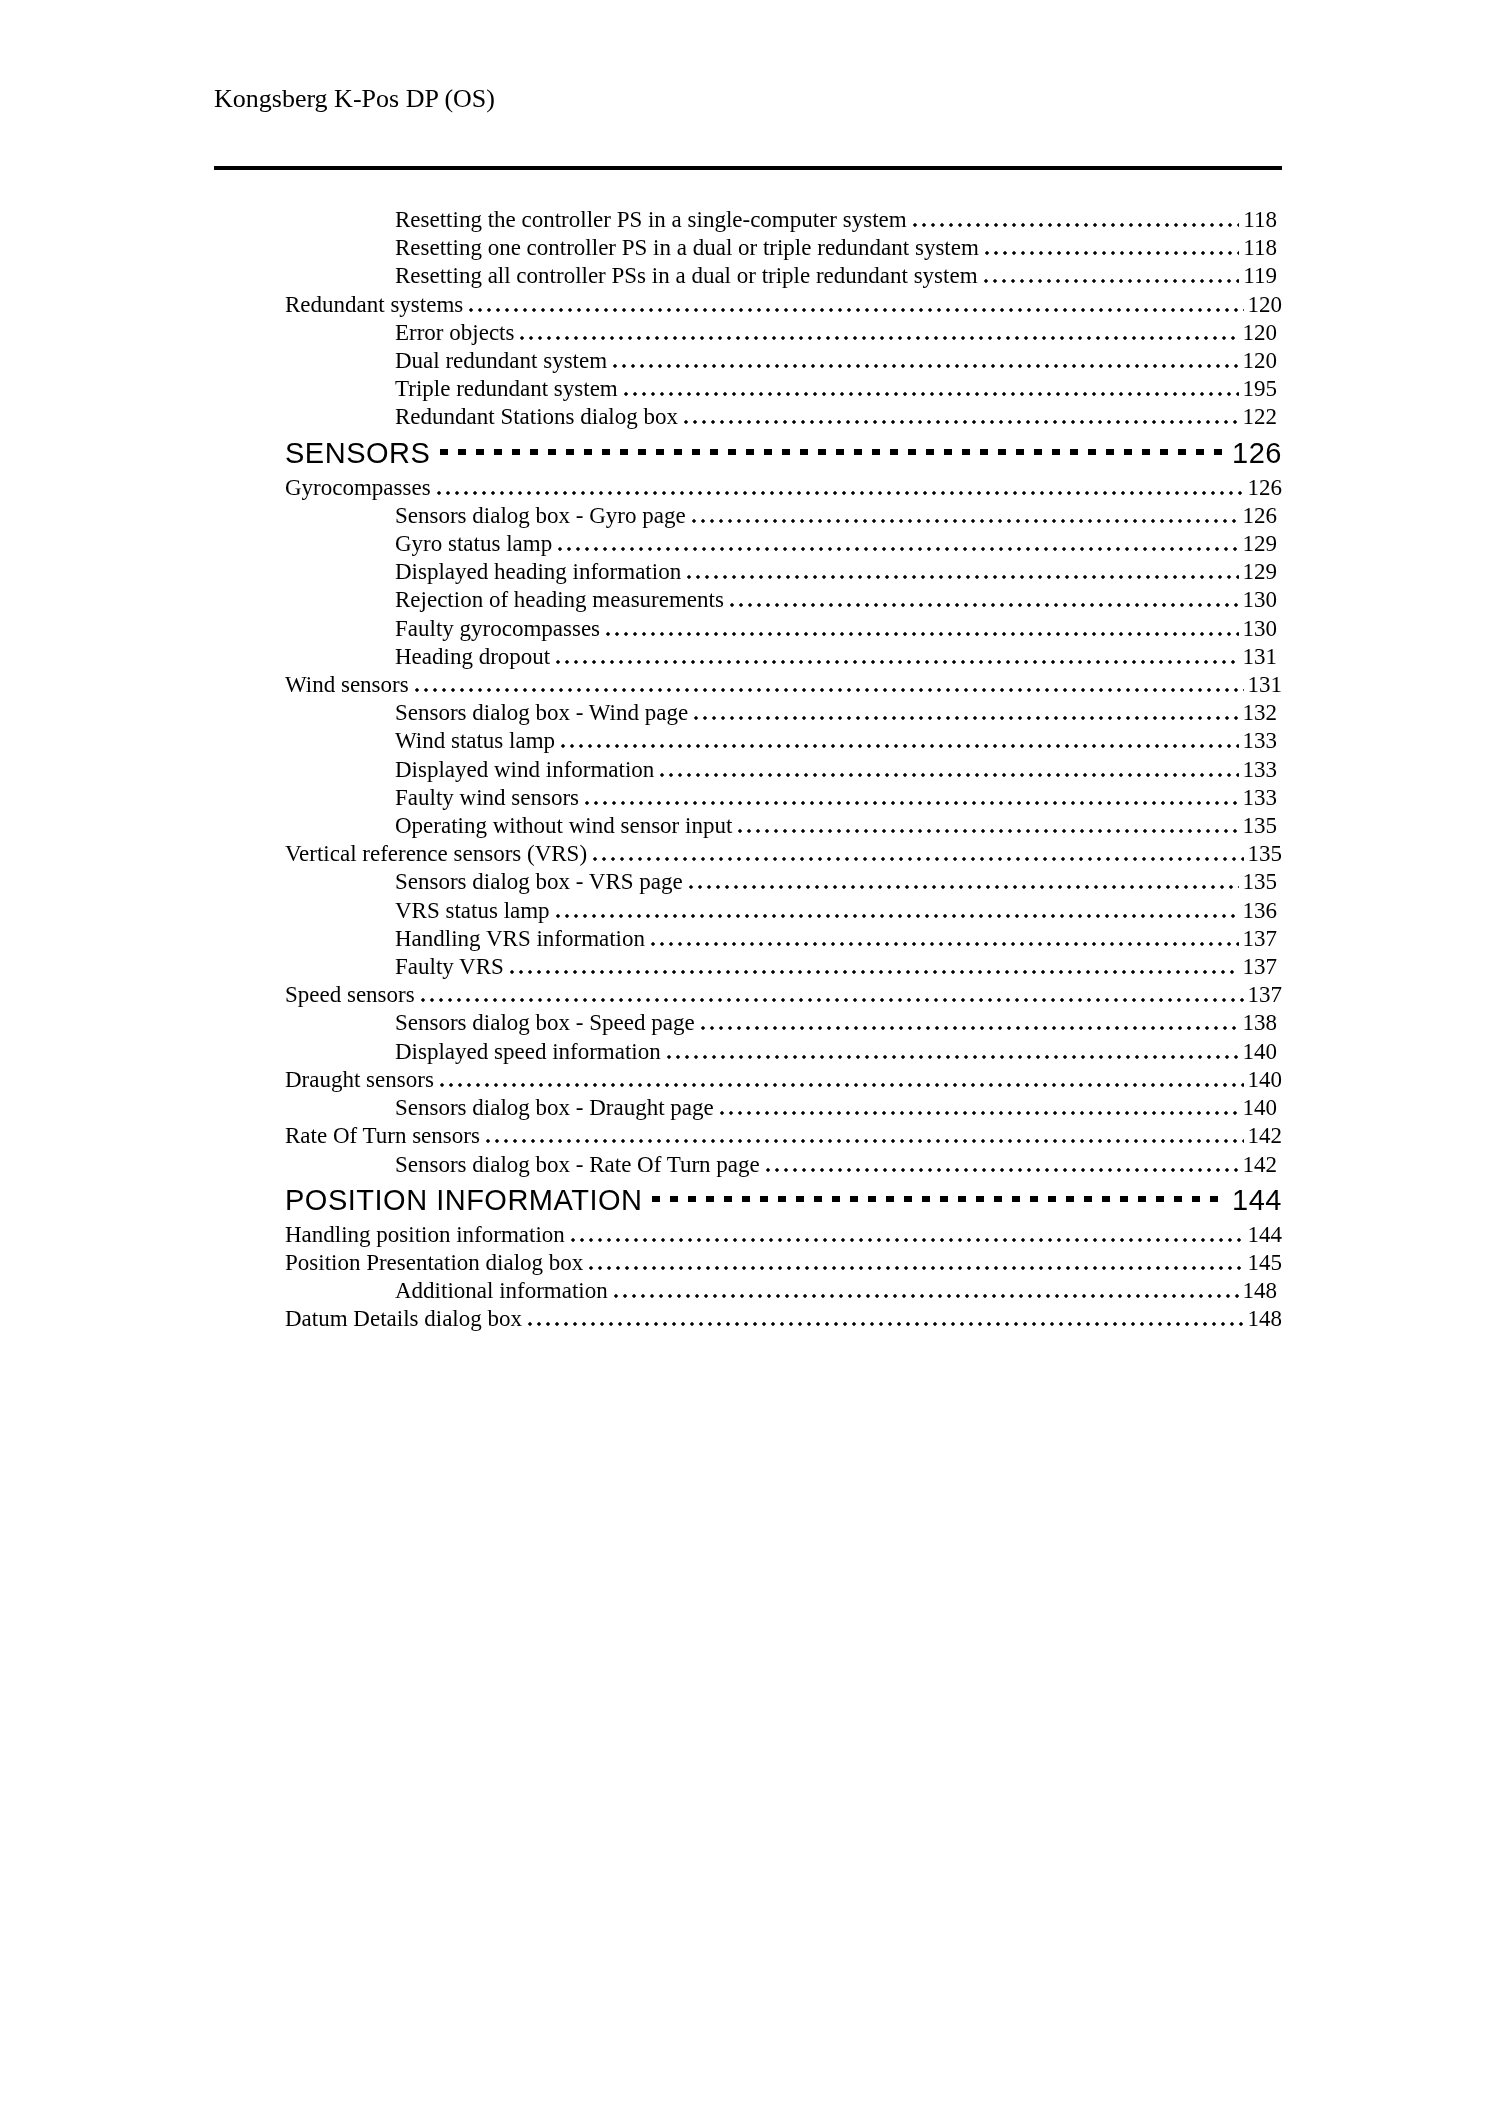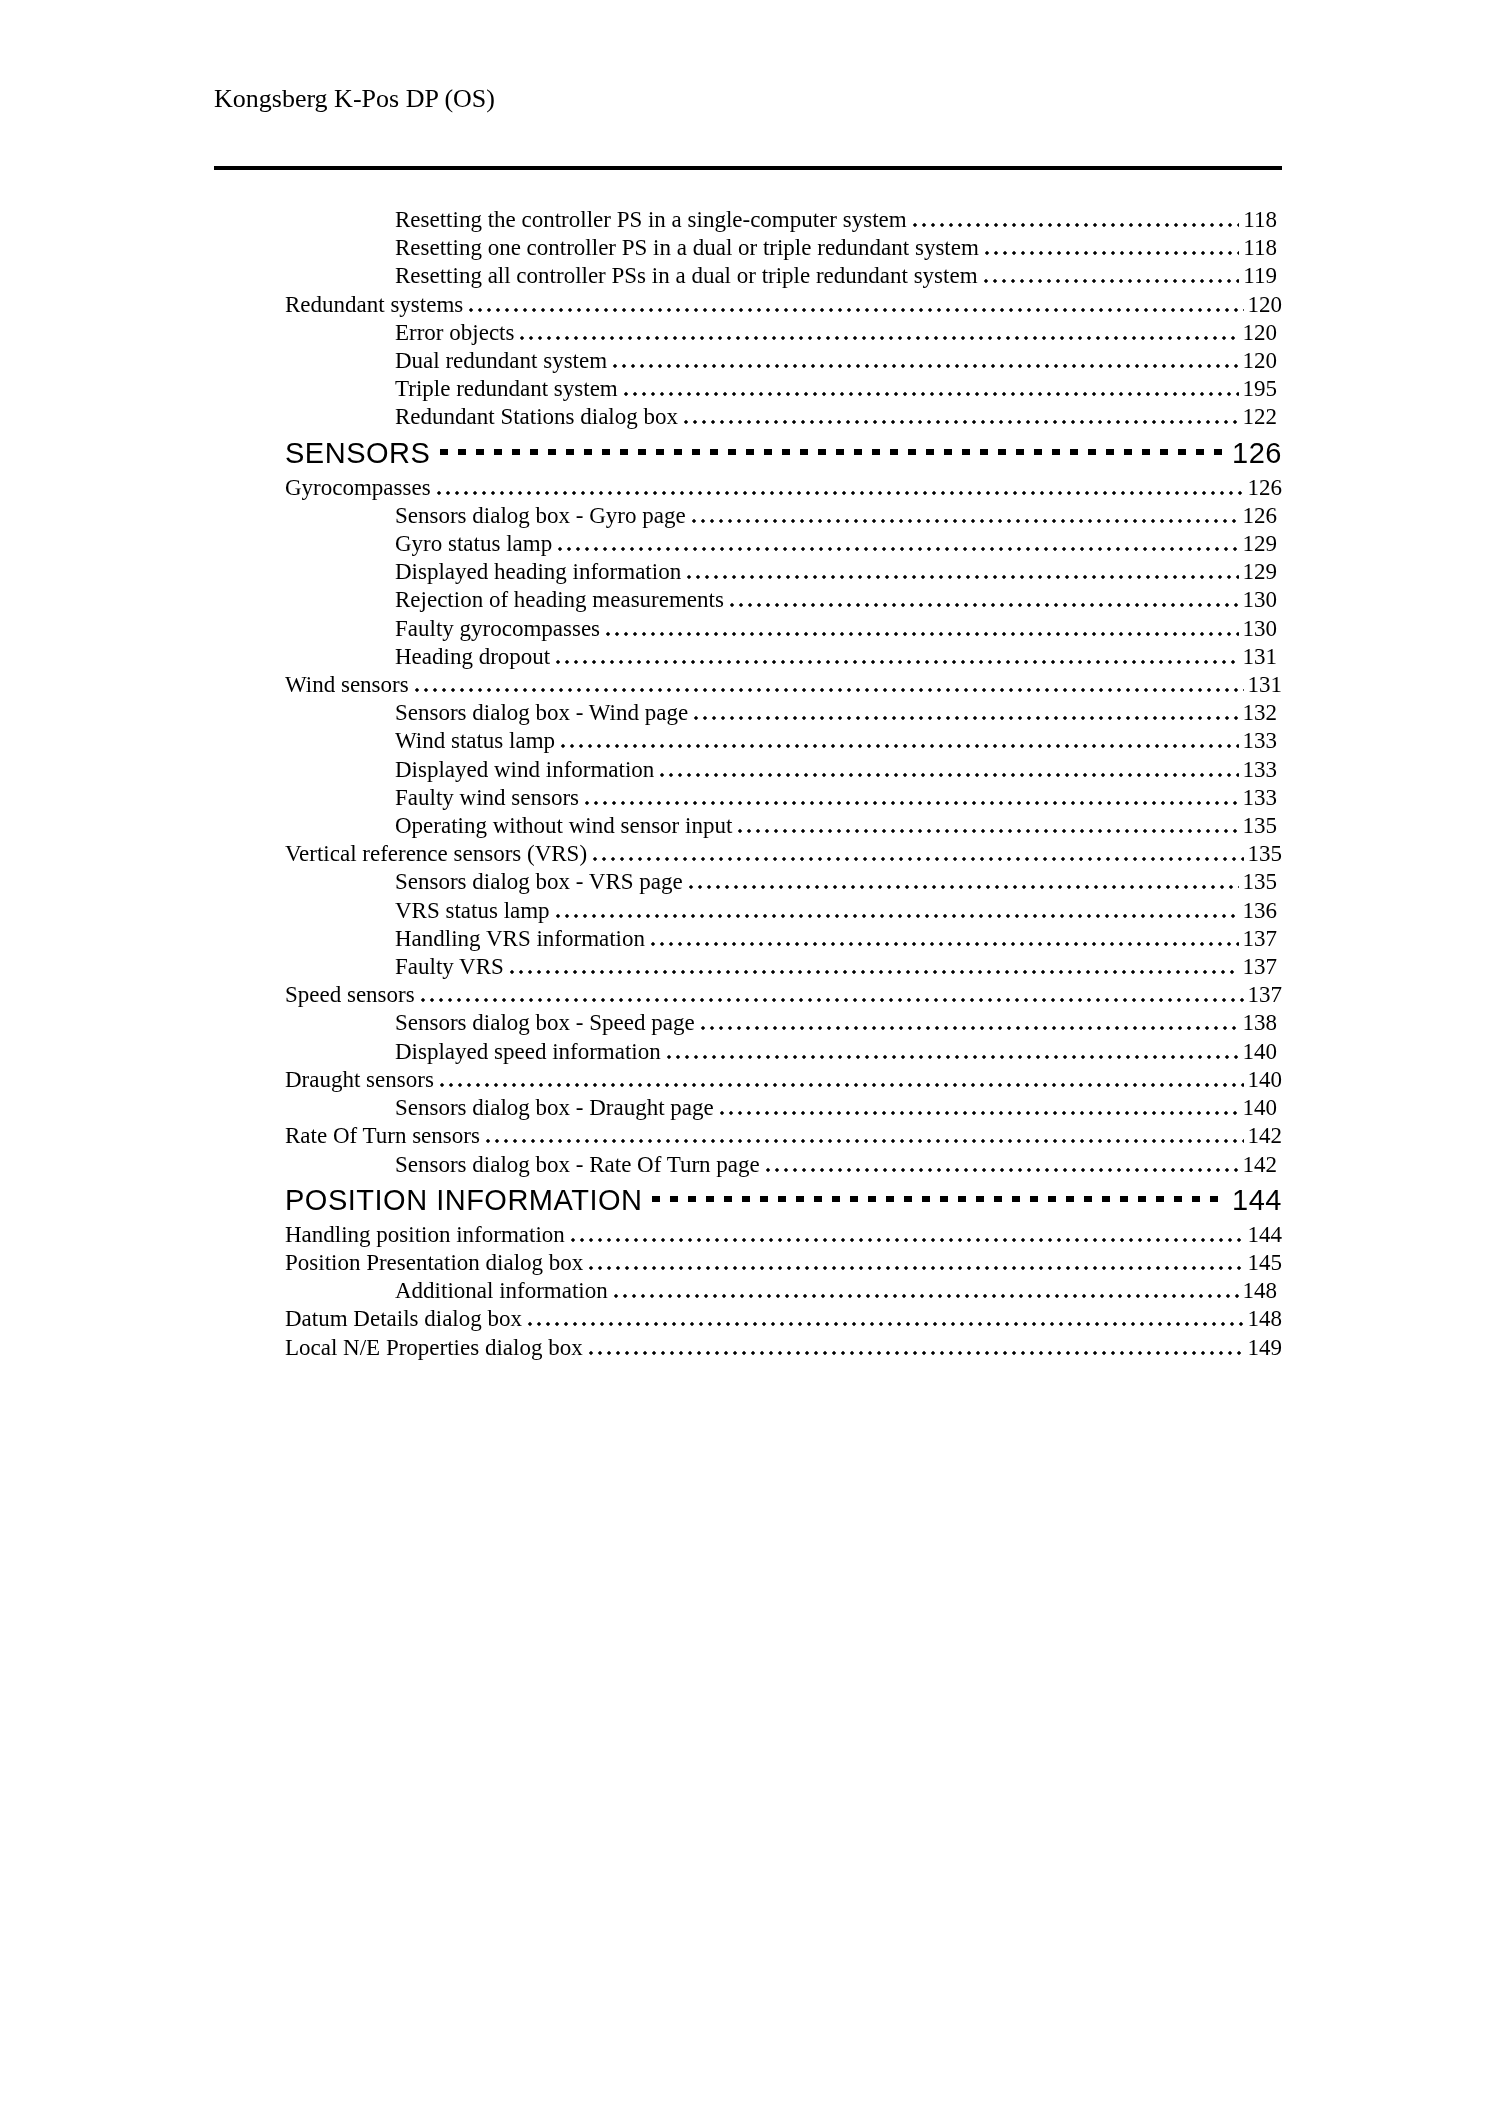--- a/index.html
+++ b/index.html
@@ -327,25 +327,20 @@
     <span class="dots"></span>
     <span class="page-num">148</span>
   </div>
 
   <div class="toc-row l2">
     <span class="label">Datum Details dialog box</span>
     <span class="dots"></span>
     <span class="page-num">148</span>
   </div>
 
-  <div class="toc-row l2">
-    <span class="label">Local N/E Properties dialog box</span>
-    <span class="dots"></span>
-    <span class="page-num">149</span>
-  </div>
 </div>
 
   <div class="footer">
     <span class="page-no">6</span>
     <span class="doc-ref">322281/H</span>
   </div>
 
 </div>
 
 </body></html>

